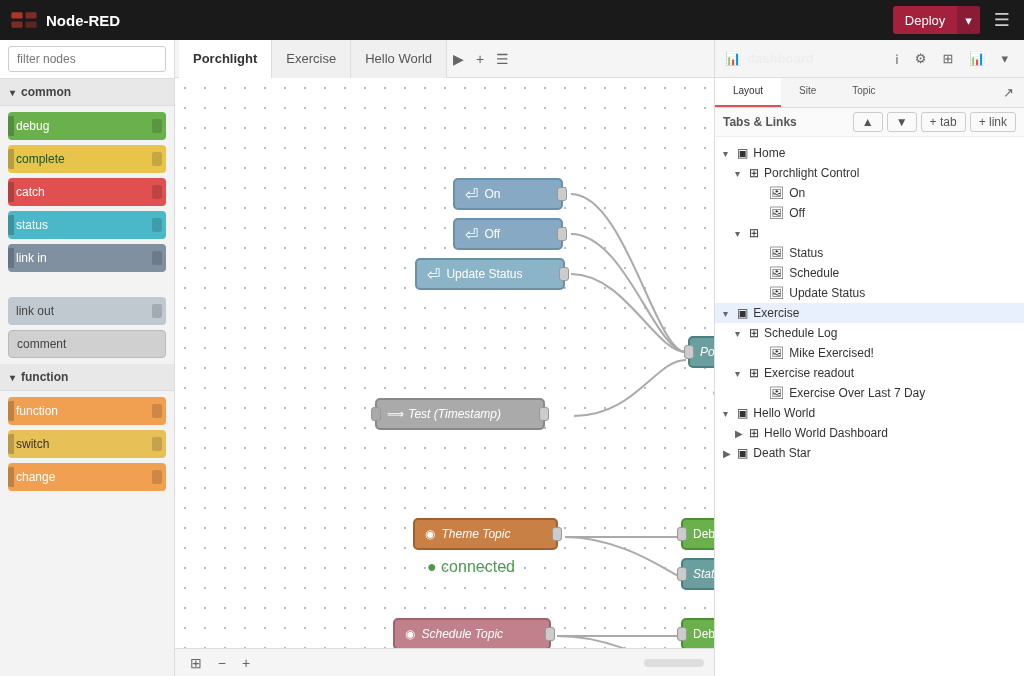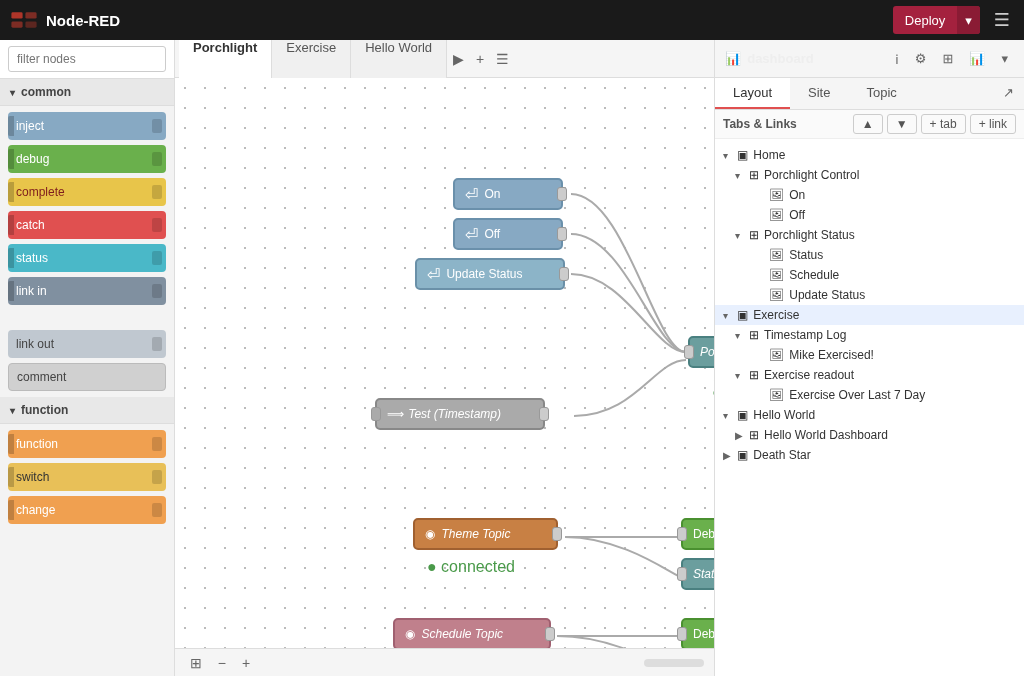--- a/index.html
+++ b/index.html
@@ -49,40 +49,40 @@
       position: relative; user-select: none;
     }
     .node-item .node-handle-right {
       position: absolute; right: 4px; width: 10px; height: 14px;
       background: rgba(0,0,0,0.15); border-radius: 2px;
     }
     .node-item .node-handle-left {
       position: absolute; left: 0; width: 6px; height: 20px;
       background: rgba(0,0,0,0.2); border-radius: 2px 0 0 2px;
     }
-    .node-complete { background: #e8c54a; color: #7f1d1d; }
+    .node-complete { background: #e8c54a; color: #14532d; }
     .node-catch { background: #e05050; }
     .node-status { background: #4ab8c8; }
     .node-linkin { background: #8090a0; }
     .node-linkout { background: #c0c8d0; color: #444; margin-top: 20px; }
     .node-comment { background: #d0d0d0; color: #444; border: 1px solid #bbb; }
     .node-function { background: #f0a050; }
     .node-switch { background: #e8c058; color: #333; }
     .node-change { background: #f0a050; }
 
     
     #center { flex: 1; display: flex; flex-direction: column; background: #fff; min-width: 0; }
 
     
     #tabs-bar {
       display: flex; align-items: center; background: #f5f5f5; border-bottom: 1px solid #ddd;
       height: 38px; padding: 0 4px; gap: 0;
     }
     .tab-item {
-      padding: 0 14px; height: 38px; display: flex; 
+      padding: 0 14px; height: 38px; display: flex; align-items: center;
       cursor: pointer; font-size: 13px; border-right: 1px solid #ddd;
       white-space: nowrap; color: #555; background: #f0f0f0;
     }
     .tab-item.active { background: #fff; color: #333; font-weight: 600; }
     .tab-action-btn {
       background: none; border: none; cursor: pointer; color: #666; padding: 4px 6px; font-size: 14px;
     }
 
     
     #canvas {
@@ -143,21 +143,21 @@
       display: flex; align-items: center; background: #f5f5f5;
       border-bottom: 1px solid #ddd; height: 38px; padding: 0 10px; gap: 8px;
     }
     .panel-header .panel-title { font-weight: bold; font-size: 13px; display: flex; align-items: center; gap: 6px; }
     .panel-header .panel-actions { margin-left: auto; display: flex; gap: 4px; }
     .panel-icon-btn { background: none; border: none; cursor: pointer; color: #666; padding: 3px 6px; font-size: 13px; }
     .panel-tabs {
       display: flex; border-bottom: 1px solid #ddd; background: #f5f5f5;
     }
     .panel-tab {
-      padding: 7px 18px; cursor: pointer; font-size: 13px; color: #555;
+      padding: 7px 18px; cursor: pointer; font-size: 10px; color: #555;
       border-bottom: 2px solid transparent;
     }
     .panel-tab.active { color: #333; border-bottom: 2px solid #e05050; background: #fff; }
     .panel-tab-ext { padding: 7px 10px; cursor: pointer; color: #666; margin-left: auto; }
 
     
     #tree-area { flex: 1; overflow-y: auto; padding: 6px 0; }
     .tree-toolbar {
       display: flex; align-items: center; padding: 4px 8px; gap: 6px;
       border-bottom: 1px solid #eee; background: #fafafa;
@@ -204,25 +204,20 @@
   <div id="sidebar">
     <div class="filter-bar">
       <input class="filter-input" type="text" placeholder="filter nodes" style="">
     </div>
 
     <div class="section-header">
       <span class="chevron">▾</span>
       <span>common</span>
     </div>
     <div class="node-list">
-      <div class="node-item fn-inject">
-        <span class="node-handle-left"></span>
-        <span>inject</span>
-        <span class="node-handle-right"></span>
-      </div>
       <div class="node-item fn-debug">
         <span class="node-handle-left"></span>
         <span>debug</span>
         <span class="node-handle-right"></span>
       </div>
       <div class="node-item node-complete">
         <span class="node-handle-left"></span>
         <span>complete</span>
         <span class="node-handle-right"></span>
       </div>
@@ -454,21 +449,20 @@
         <span class="indent" style="width:40px;"></span>
         <span class="expand-icon"> </span>
         <span class="item-icon">🖼</span>
         <span class="item-label">Off</span>
       </div>
 
       <div class="tree-item">
         <span class="indent" style="width:20px;"></span>
         <span class="expand-icon">▾</span>
         <span class="item-icon">⊞</span>
-        <span class="item-label">Porchlight Status</span>
       </div>
 
       <div class="tree-item">
         <span class="indent" style="width:40px;"></span>
         <span class="expand-icon"> </span>
         <span class="item-icon">🖼</span>
         <span class="item-label">Status</span>
       </div>
 
       <div class="tree-item">
@@ -489,21 +483,21 @@
         <span class="indent" style="width:8px;"></span>
         <span class="expand-icon">▾</span>
         <span class="item-icon">▣</span>
         <span class="item-label">Exercise</span>
       </div>
 
       <div class="tree-item">
         <span class="indent" style="width:20px;"></span>
         <span class="expand-icon">▾</span>
         <span class="item-icon">⊞</span>
-        <span class="item-label">Timestamp Log</span>
+        <span class="item-label">Schedule Log</span>
       </div>
 
       <div class="tree-item">
         <span class="indent" style="width:40px;"></span>
         <span class="expand-icon"> </span>
         <span class="item-icon">🖼</span>
         <span class="item-label">Mike Exercised!</span>
       </div>
 
       <div class="tree-item">

